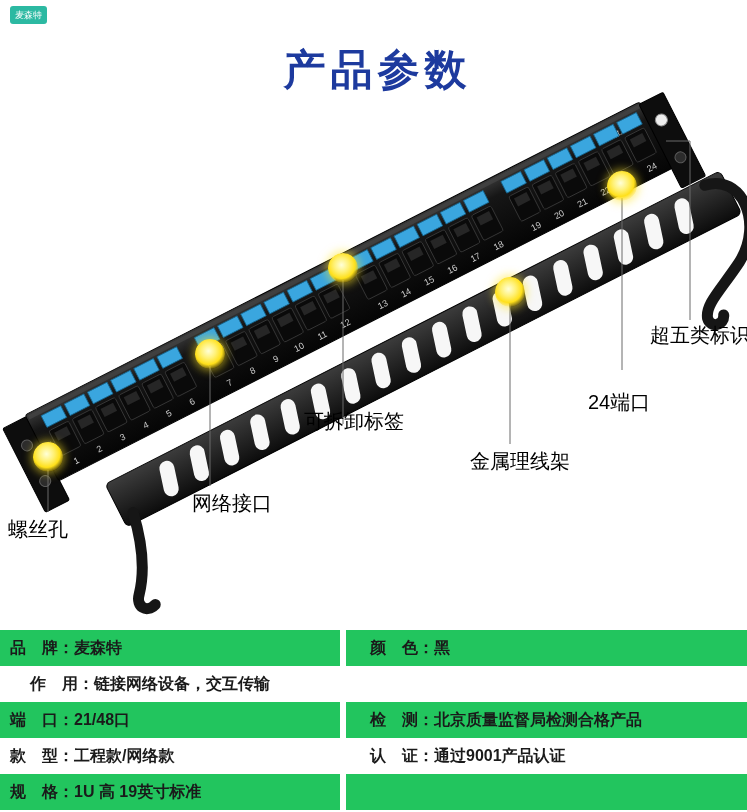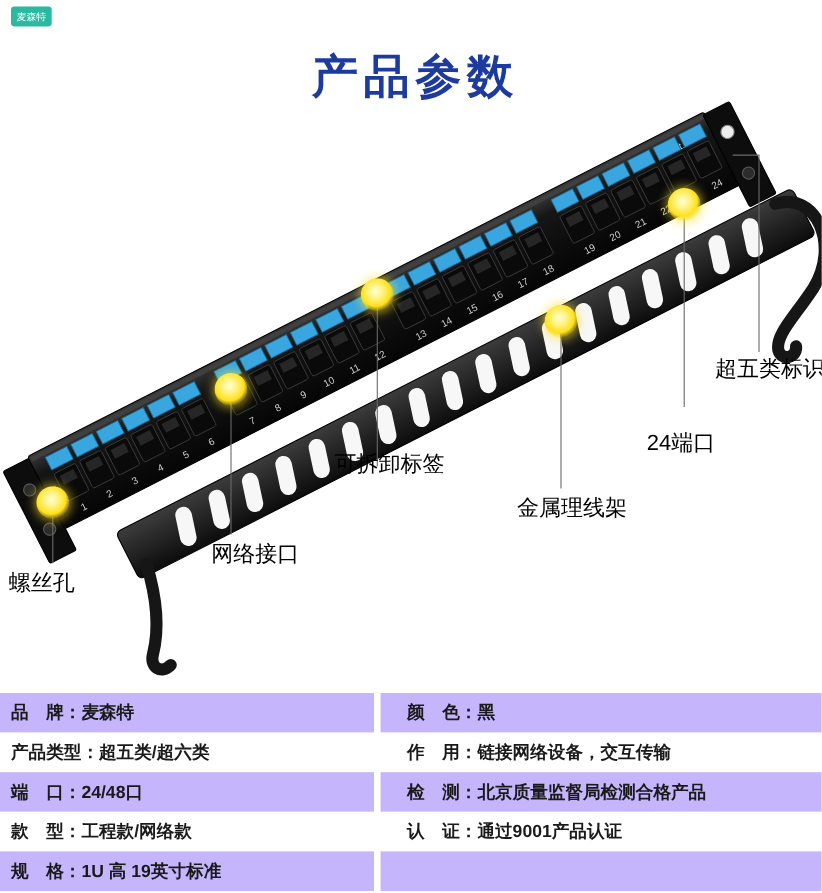--- a/index.html
+++ b/index.html
@@ -20,21 +20,21 @@
     position:absolute;width:30px;height:30px;border-radius:50%;z-index:2;
     background:radial-gradient(circle at 45% 40%, #ffffd8 0%, #fff176 30%, #ffe01a 55%, rgba(255,214,0,.25) 78%, transparent 88%);
     box-shadow:0 0 9px 2px rgba(255,230,40,.55);
   }
   .callout-label{
     position:absolute;font-size:20px;color:#000;white-space:nowrap;z-index:2;
   }
   .spec-table{position:absolute;left:0;top:630px;width:747px;z-index:2;}
   .trow{display:flex;height:36px;}
   .cell{display:flex;align-items:center;font-size:16px;font-weight:600;color:#1a1a1a;background:#ffffff;}
-  .trow.alt .cell{background:#c4b5fd;}
+  .trow.alt .cell{background:#22c55e;}
   .cell.left{width:340px;padding-left:10px;box-sizing:border-box;}
   .cell.right{flex:1;margin-left:6px;padding-left:24px;box-sizing:border-box;}
 </style>
 </head>
 <body>
 
 <div class="badge">麦森特</div>
 <h1 class="title">产品参数</h1>
 
 <svg id="fig" width="747" height="812" viewBox="0 0 747 812">
@@ -201,25 +201,24 @@
       <polyline points="48,470 48,512" fill="none" stroke="#6a6a6a" stroke-width="1"></polyline>
     </g>
 </svg>
 
 <div class="spec-table" id="spec-table">
     <div class="trow alt">
       <div class="cell left">品　牌：麦森特</div>
       <div class="cell right">颜　色：黑</div>
     </div>
     <div class="trow">
-      <div class="cell left">产品类型：超五类/超六类</div>
       <div class="cell right">作　用：链接网络设备，交互传输</div>
     </div>
     <div class="trow alt">
-      <div class="cell left">端　口：24/48口</div>
+      <div class="cell left">端　口：21/48口</div>
       <div class="cell right">检　测：北京质量监督局检测合格产品</div>
     </div>
     <div class="trow">
       <div class="cell left">款　型：工程款/网络款</div>
       <div class="cell right">认　证：通过9001产品认证</div>
     </div>
     <div class="trow alt">
       <div class="cell left">规　格：1U 高 19英寸标准</div>
       <div class="cell right"></div>
     </div>

